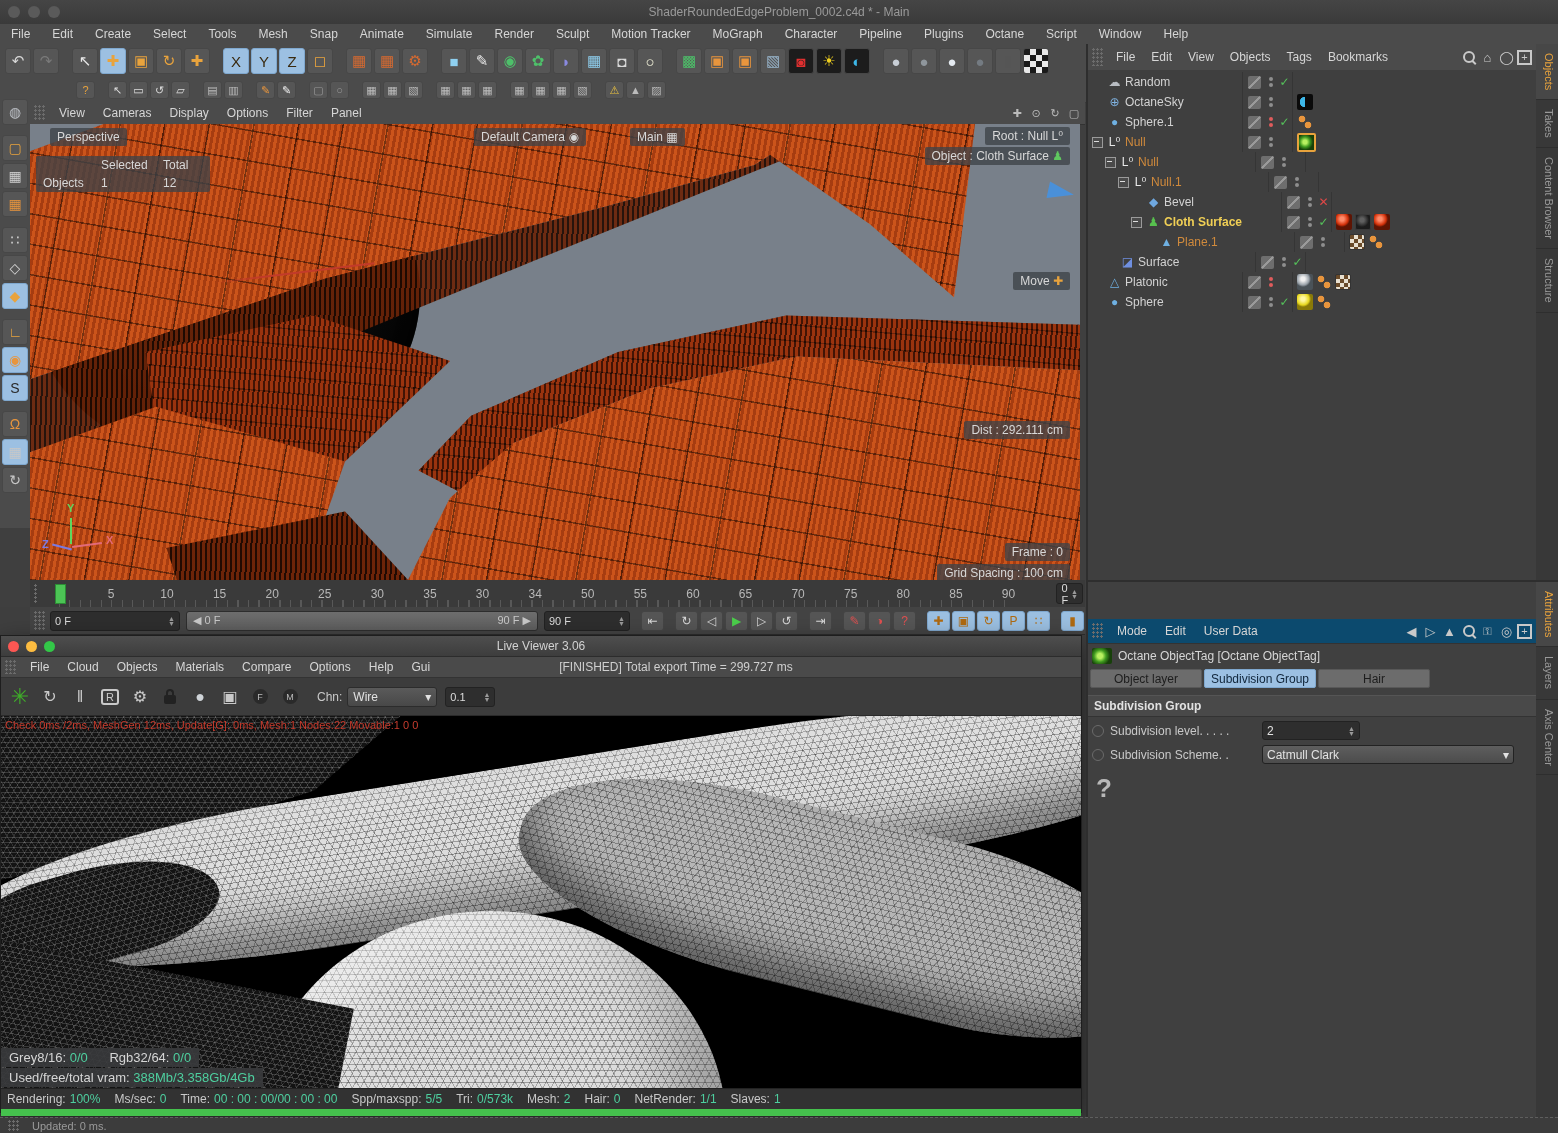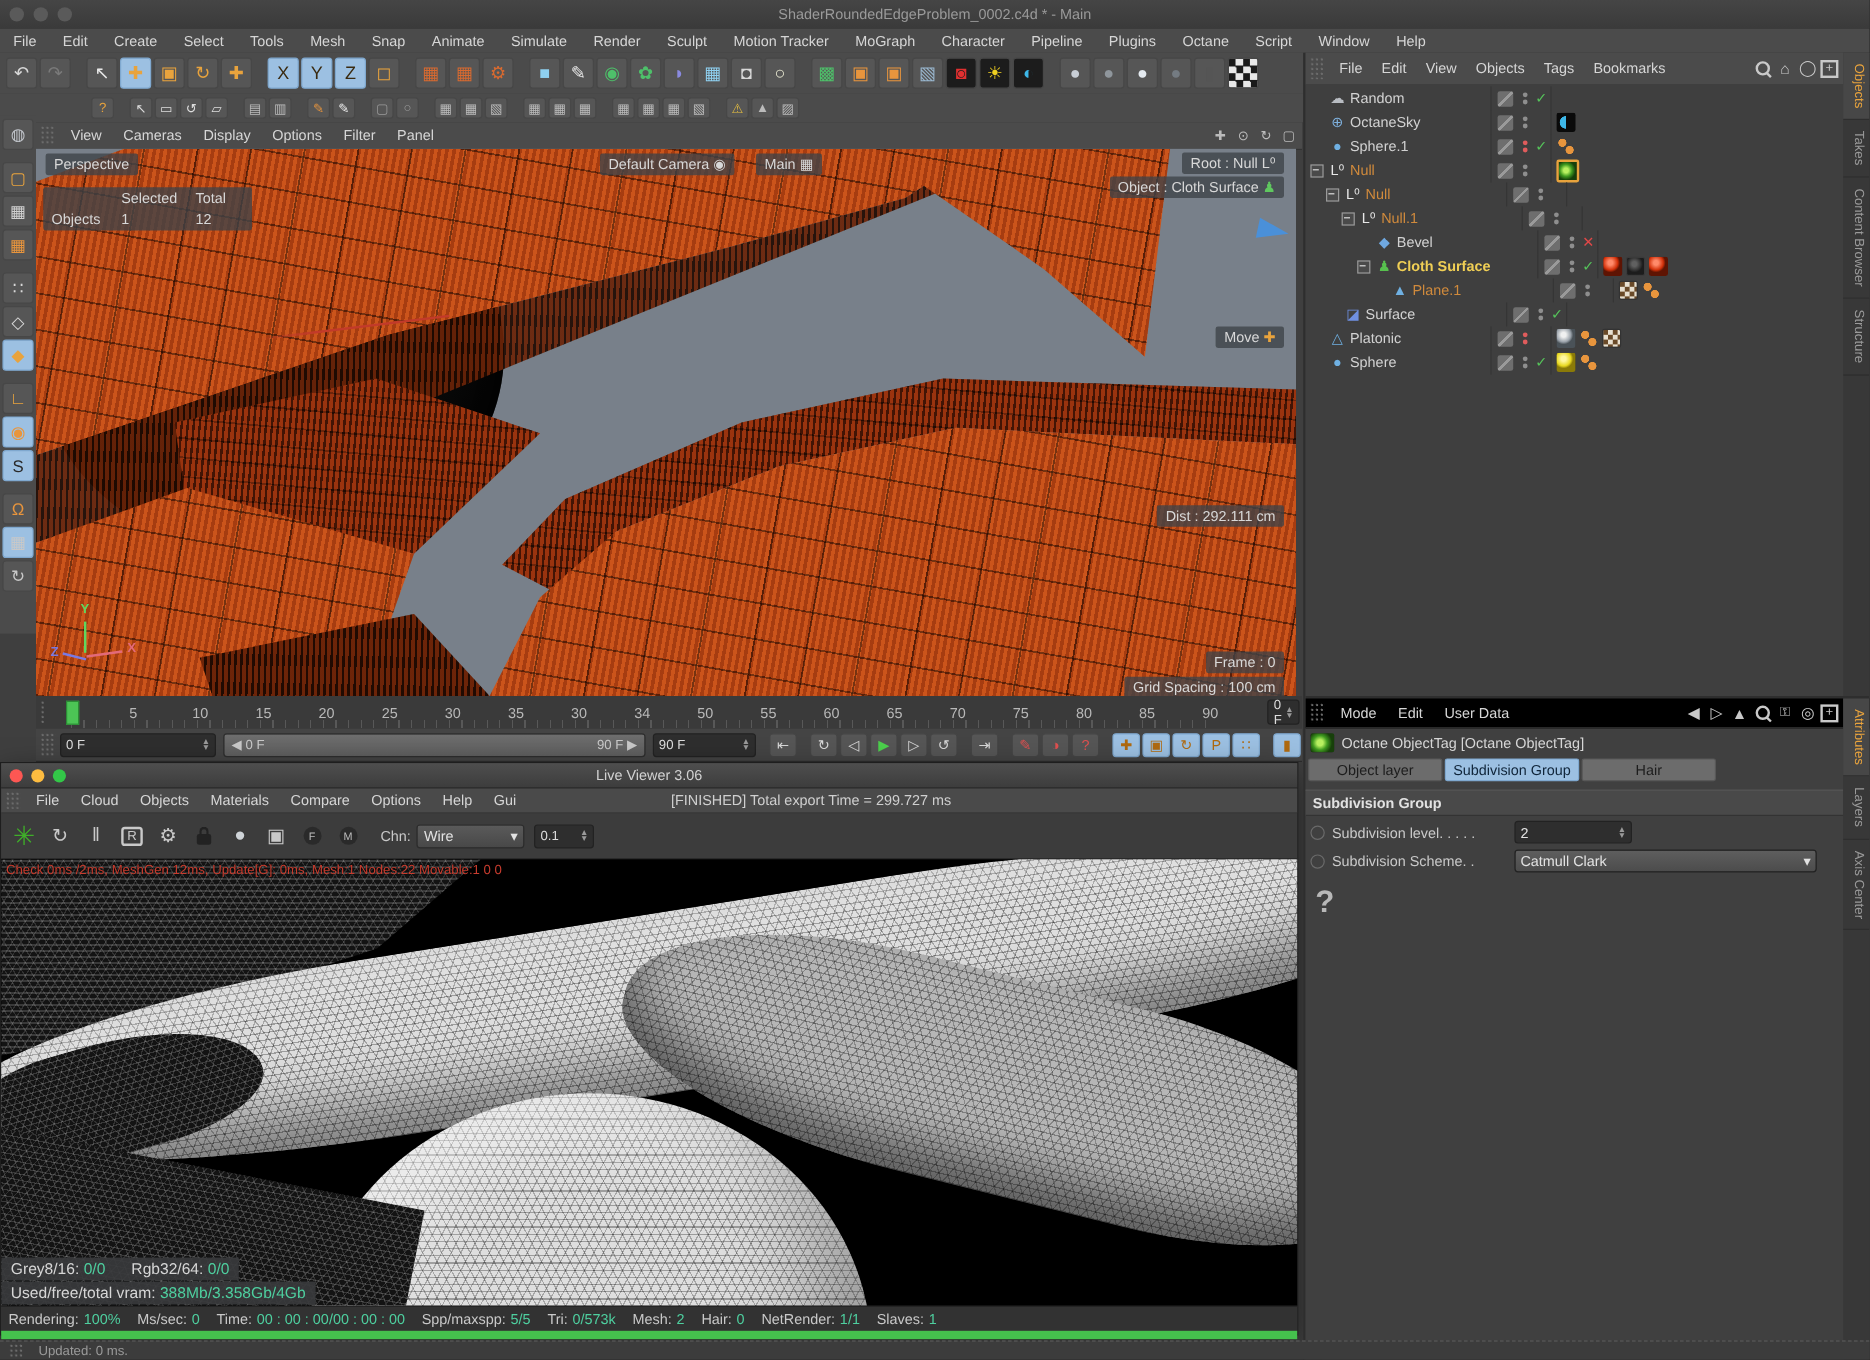--- a/index.html
+++ b/index.html
@@ -143,21 +143,21 @@
   .tag.mat-red,.tag.mat-red2{background:#2a2a2a;background-image:radial-gradient(circle at 6px 5px,#ff8a6a 0 2px,#d3310a 6px,#5e1403 8px);}
   .tag.mat-black{background:#181818;background-image:radial-gradient(circle at 6px 5px,#606060 0 2px,#1c1c1c 7px);border:1px solid #3a3a3a;width:14px;height:14px;}
   .tag.mat-gray{background:#2a2a2a;background-image:radial-gradient(circle at 6px 5px,#f0f0f0 0 2px,#9aa2aa 6px,#4a5258 8px);}
   .tag.mat-yellow{background:#2a2a2a;background-image:radial-gradient(circle at 6px 5px,#fff7a0 0 2px,#e8d820 6px,#8a7a08 8px);}
   .tag.checker{background:conic-gradient(#e8e0d0 0 25%,#6a4a28 0 50%,#e8e0d0 0 75%,#6a4a28 0) 0 0/8px 8px;border:1px solid #333;width:14px;height:14px;}
   .side-strip{position:absolute;right:0;top:0;bottom:0;width:22px;background:#383838;display:flex;flex-direction:column;}
   .vtab{writing-mode:vertical-rl;padding:9px 3px;font-size:11px;color:#9a9a9a;background:#383838;border-bottom:1px solid #2e2e2e;text-align:center;}
   .vtab.active{color:#e8a33d;background:#474747;}
   
   .attr{position:absolute;left:0;right:0;top:536px;bottom:0;background:#404040;border-top:2px solid #2e2e2e;}
-  .attr-menu{height:24px;background:#000000;display:flex;align-items:center;border-bottom:1px solid #333;}
+  .attr-menu{height:24px;background:#0c4a6e;display:flex;align-items:center;border-bottom:1px solid #333;margin-top:37px;}
   .attr-menu .menu-item{padding:0 9px;font-size:12px;}
   .attr-title{height:24px;display:flex;align-items:center;padding-left:4px;color:#d6d6d6;font-size:12px;}
   .objtag-icn{width:20px;height:16px;background:#141414;border-radius:2px;margin-right:6px;background-image:radial-gradient(circle at 8px 8px,#b8f060 0 2.5px,#3f9a1f 6px,#17400a 10px);}
   .attr-tabs{padding:1px 2px;}
   .attr-tabs .trow{display:flex;margin-bottom:2px;}
   .atab{flex:none;width:110px;height:17px;margin-right:2px;background:#6c6c6c;color:#1d1d1d;font-size:12px;display:flex;align-items:center;justify-content:center;border-radius:2px;border:1px solid #585858;}
   .atab.active{background:#9cc0e2;border-color:#7fa8cf;color:#10253a;}
   .attr-section{height:20px;background:#494949;display:flex;align-items:center;padding-left:6px;color:#e2e2e2;font-weight:bold;font-size:12px;border-top:1px solid #555;border-bottom:1px solid #333;margin-top:4px;}
   .field{display:flex;align-items:center;height:21px;margin:3px 0 3px 4px;font-size:12px;color:#c9c9c9;}
   .field .fdot{width:10px;height:10px;border:1.5px solid #6a6a6a;border-radius:50%;margin-right:6px;flex:none;}
@@ -571,30 +571,30 @@
 
     <div class="shape tex-side" style="clip-path:polygon(11% 50%,27% 42%,40% 52%,30% 74%,12% 66%);"></div>
 
     <div class="shape tex-face" style="clip-path:polygon(0% 72%,12% 62%,30% 74%,26% 100%,0% 100%);"></div>
     <div class="shape tex-under" style="clip-path:polygon(13% 93%,30% 85%,36% 100%,14% 100%);"></div>
 
     <div style="position:absolute;left:185px;top:148px;width:160px;height:2px;background:linear-gradient(90deg,transparent,#c23a2a 30%,#c23a2a);transform:rotate(-7deg);"></div>
 
     <div style="position:absolute;left:1018px;top:60px;width:0;height:0;border-left:26px solid #4a90d9;border-top:8px solid transparent;border-bottom:9px solid transparent;transform:rotate(12deg);"></div>
 
-    <div class="hud" style="left:8px;top:4px;">Perspective</div>
+    <div class="hud" style="left:20px;top:4px;">Perspective</div>
     <div class="hud hud-table" style="left:6px;top:32px;">
       <span></span>
       <span>Selected</span>
       <span>Total</span>
       <span>Objects</span>
       <span>1</span>
       <span>12</span>
     </div>
-    <div class="hud" style="left:470px;top:4px;"><span>Default Camera</span> <span>◉</span></div>
+    <div class="hud" style="left:444px;top:4px;"><span>Default Camera</span> <span>◉</span></div>
     <div class="hud" style="left:600px;top:4px;"><span>Main</span> <span>▦</span></div>
     <div class="hud" style="right:10px;top:3px;"><span>Root : Null</span> <span>L⁰</span></div>
     <div class="hud" style="right:10px;top:23px;"><span>Object : Cloth Surface</span> <span class="grn">♟</span></div>
     <div class="hud" style="right:10px;top:148px;"><span>Move</span> <span class="org">✚</span></div>
     <div class="hud" style="right:10px;top:297px;">Dist : 292.111 cm</div>
     <div class="hud" style="right:10px;top:419px;">Frame : 0</div>
     <div class="hud" style="right:10px;top:440px;">Grid Spacing : 100 cm</div>
 
     <div class="axis">
       <div class="axline" style="left:22px;top:14px;width:2px;height:26px;background:#5fd75f;"></div>

